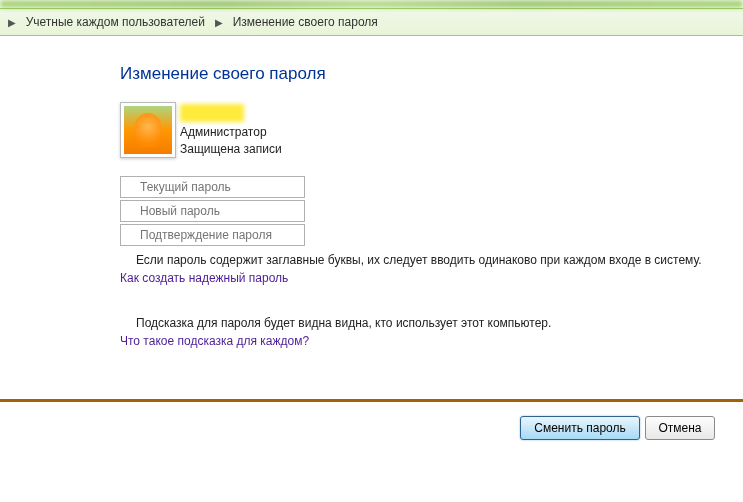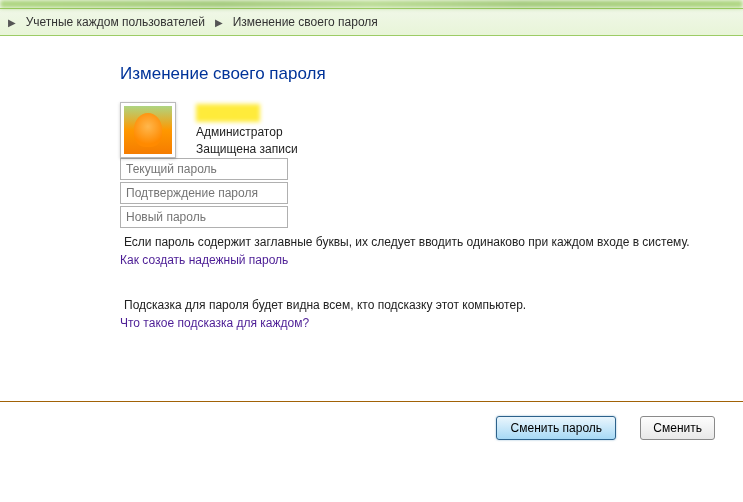--- a/index.html
+++ b/index.html
@@ -40,21 +40,22 @@
     }
     .page-title {
       color: #003399;
       font-size: 17px;
       font-weight: normal;
       margin-bottom: 18px;
     }
     .user-block {
       display: flex;
       align-items: flex-end;
-      gap: 20px;
+      gap: 4px;
+      margin-bottom: 18px;
     }
     .avatar-frame {
       width: 56px;
       height: 56px;
       border: 1px solid #bbb;
       background: #fff;
       padding: 3px;
       box-shadow: 0 1px 3px rgba(0,0,0,0.2);
     }
     .avatar-img {
@@ -83,52 +84,52 @@
       color: #ffeb3b;
       margin-bottom: 2px;
       filter: blur(2px);
     }
     .user-role, .user-status {
       color: #222;
       line-height: 1.4;
     }
     .form-stack { margin-bottom: 6px; }
     .text-input {
-      width: 168px;
+      width: 185px;
       border: 1px solid #b0b0b0;
-      padding: 3px 5px;
+      padding: 3px 19px;
       font-size: 12px;
       color: #777;
       font-family: inherit;
       display: block;
       margin-bottom: 2px;
       background: #fff;
     }
     .help-text {
       color: #222;
-      margin: 4px 0 2px 4px;
+      margin: 4px 0 2px 16px;
       line-height: 1.4;
     }
     .link {
       color: #4c1d95;
       cursor: pointer;
       display: inline-block;
       margin-bottom: 14px;
     }
     .sep { height: 12px; }
     .footer {
       position: absolute;
       bottom: 62px;
       left: 0;
       right: 0;
-      border-top: 1px solid #a16207;
+      border-top: 3px solid #a16207;
       padding: 14px 28px 0 0;
       display: flex;
       justify-content: flex-end;
-      gap: 24px;
+      gap: 5px;
     }
     .btn {
       font-family: inherit;
       font-size: 12px;
       padding: 4px 12px;
       border: 1px solid #8a8a8a;
       border-radius: 3px;
       background: linear-gradient(180deg, #fdfdfd 0%, #e8e8e8 100%);
       cursor: pointer;
       min-width: 70px;
@@ -161,29 +162,29 @@
     </div>
     <div class="user-info">
       <div class="user-name">Виктор</div>
       <div class="user-role">Администратор</div>
       <div class="user-status">Защищена записи</div>
     </div>
   </div>
 
   <div class="form-stack">
     <input class="text-input" type="text" placeholder="Текущий пароль" style="">
+    <input class="text-input" type="text" placeholder="Новый пароль" style="">
     <input class="text-input" type="text" placeholder="Подтверждение пароля" style="">
-    <input class="text-input" type="text" placeholder="Новый пароль" style="">
   </div>
 
   <div class="help-text">Если пароль содержит заглавные буквы, их следует вводить одинаково при каждом входе в систему.</div>
   <span class="link">Как создать надежный пароль</span>
 
   <div class="sep"></div>
 
-  <div class="help-text">Подсказка для пароля будет видна всем, кто подсказку этот компьютер.</div>
+  <div class="help-text">Подсказка для пароля будет видна видна, кто использует этот компьютер.</div>
   <span class="link">Что такое подсказка для каждом?</span>
 </div>
 
 <div class="footer">
   <button class="btn primary">Сменить пароль</button>
-  <button class="btn">Сменить</button>
+  <button class="btn">Отмена</button>
 </div>
 
 </body></html>

